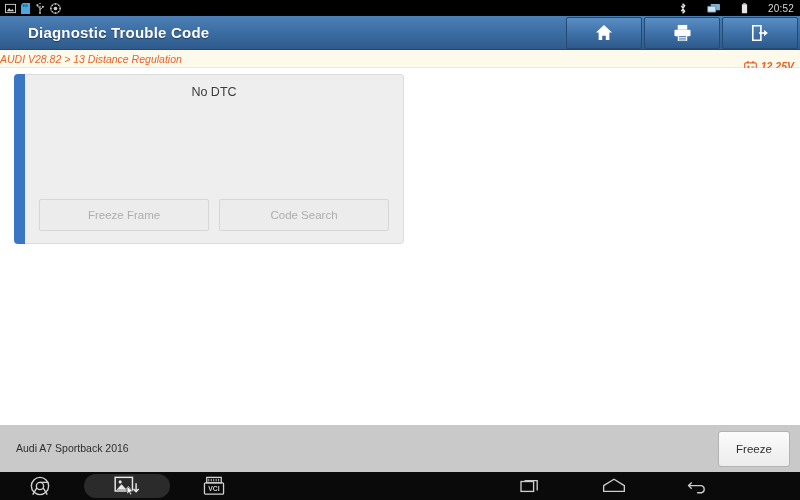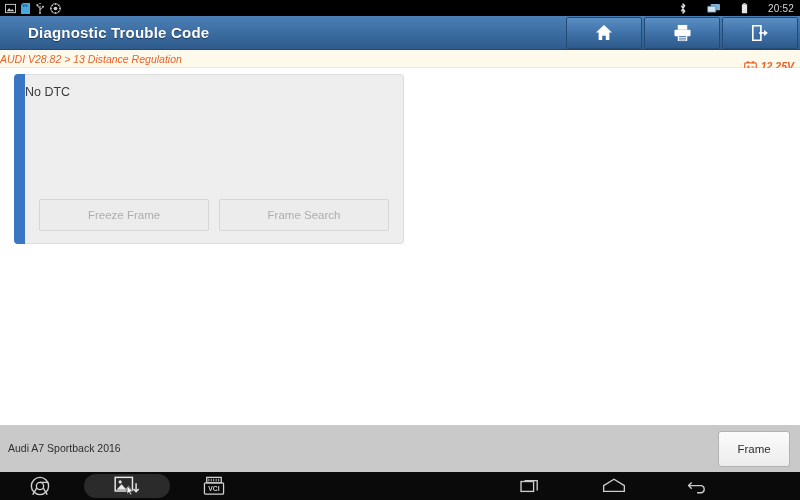--- a/index.html
+++ b/index.html
@@ -97,21 +97,21 @@
   .panel-body {
     flex: 1; height: 100%;
     background: #eeeeee;
     border: 1px solid #dcdcdc;
     border-left: none;
     border-radius: 0 4px 4px 0;
     position: relative;
   }
   .no-dtc {
     position: absolute; top: 10px; left: 0; right: 0;
-    text-align: left;
+    text-align: center;
     color: #3b3b3b; font-size: 12.5px;
   }
   .panel-actions {
     position: absolute; left: 14px; right: 14px; bottom: 12px;
     display: flex; gap: 10px;
   }
   .panel-btn {
     flex: 1; height: 32px;
     background: #ececec;
     border: 1px solid #d6d6d6;
@@ -121,21 +121,21 @@
     cursor: default;
   }
 
   
   .footer {
     position: absolute; top: 425px; left: 0;
     width: 800px; height: 47px;
     background: #c9c9c9;
     display: flex; align-items: center;
   }
-  .veh-info { padding-left: 8px; line-height: 1.45; }
+  .veh-info { padding-left: 16px; line-height: 1.45; }
   .veh-line { color: #2e2e2e; font-size: 10.5px; }
   .report-btn {
     margin-left: auto; margin-right: 10px;
     width: 72px; height: 36px;
     background: linear-gradient(180deg, #fbfbfb 0%, #ececec 100%);
     border: 1px solid #b3b3b3;
     border-radius: 3px;
     display: flex; align-items: center; justify-content: center;
     color: #2e2e2e; font-size: 11.5px;
     cursor: pointer;
@@ -255,31 +255,31 @@
     </div>
   </div>
 
   <div class="content">
     <div class="dtc-panel">
       <div class="panel-accent"></div>
       <div class="panel-body">
         <div class="no-dtc">No DTC</div>
         <div class="panel-actions">
           <div class="panel-btn">Freeze Frame</div>
-          <div class="panel-btn">Frame Search</div>
+          <div class="panel-btn">Code Search</div>
         </div>
       </div>
     </div>
   </div>
 
   <div class="footer">
     <div class="veh-info">
       <div class="veh-line">Audi A7 Sportback 2016</div>
     </div>
-    <div class="report-btn">Frame</div>
+    <div class="report-btn">Freeze</div>
   </div>
 
   <div class="navbar">
     <div class="nav-left">
       <div class="nav-item">
         <svg width="20" height="20" viewBox="0 0 22 22">
           <circle cx="11" cy="11" r="9.5" fill="none" stroke="#d0d0d0" stroke-width="1.5"></circle>
           <circle cx="11" cy="11" r="4" fill="none" stroke="#d0d0d0" stroke-width="1.5"></circle>
           <path d="M11 7 H20.2" stroke="#d0d0d0" stroke-width="1.5"></path>
           <path d="M7.5 13 L3 20.4" stroke="#d0d0d0" stroke-width="1.5"></path>

